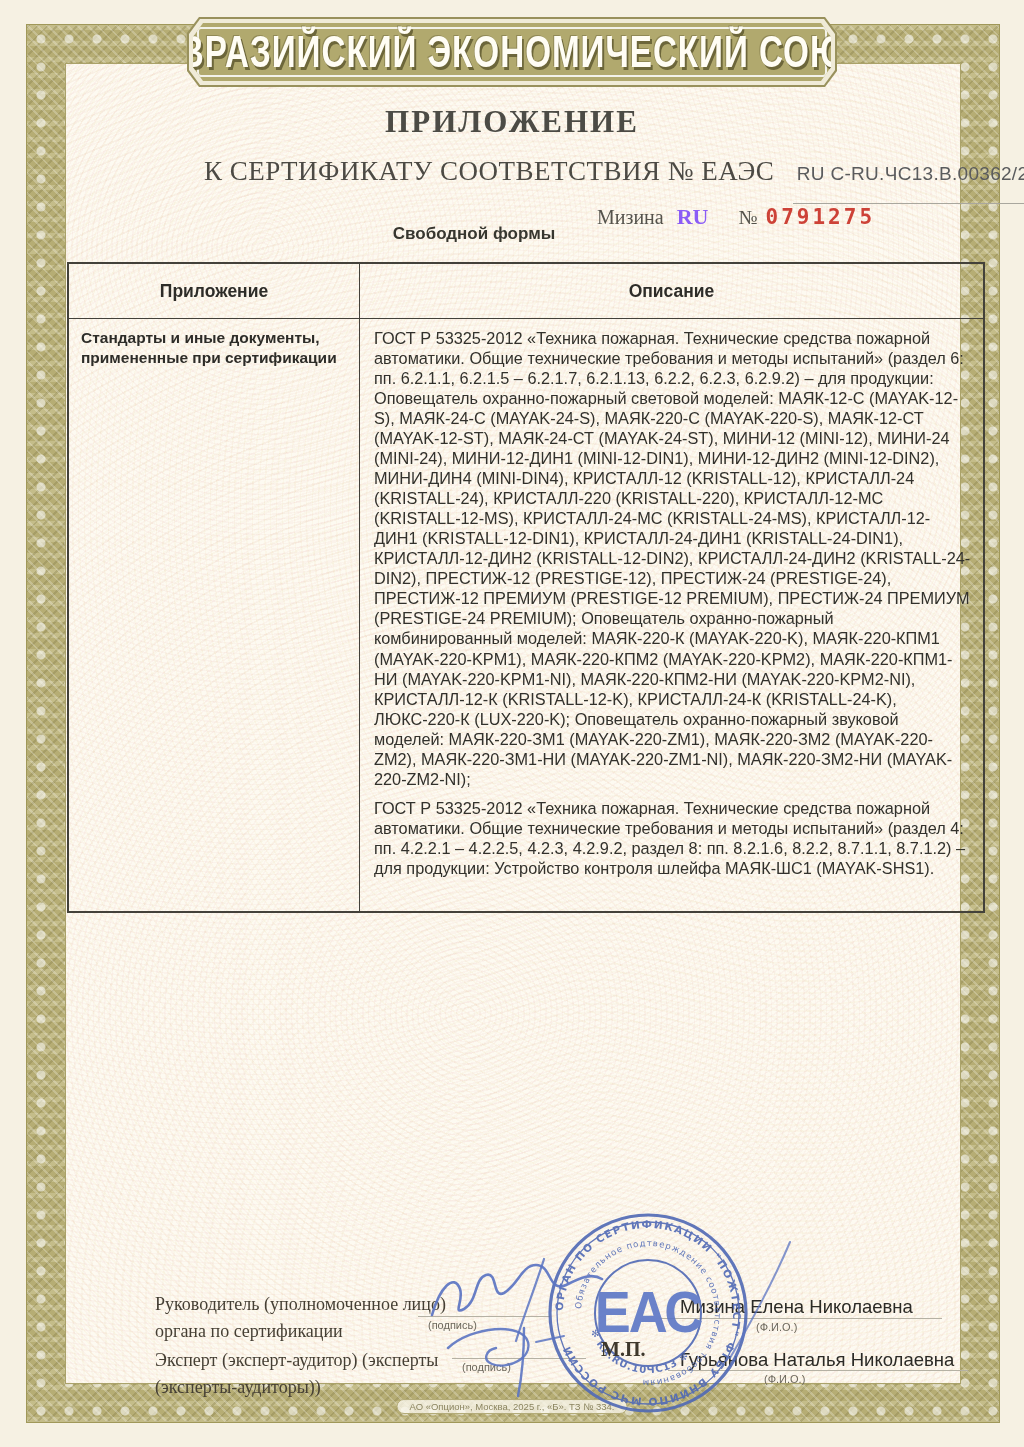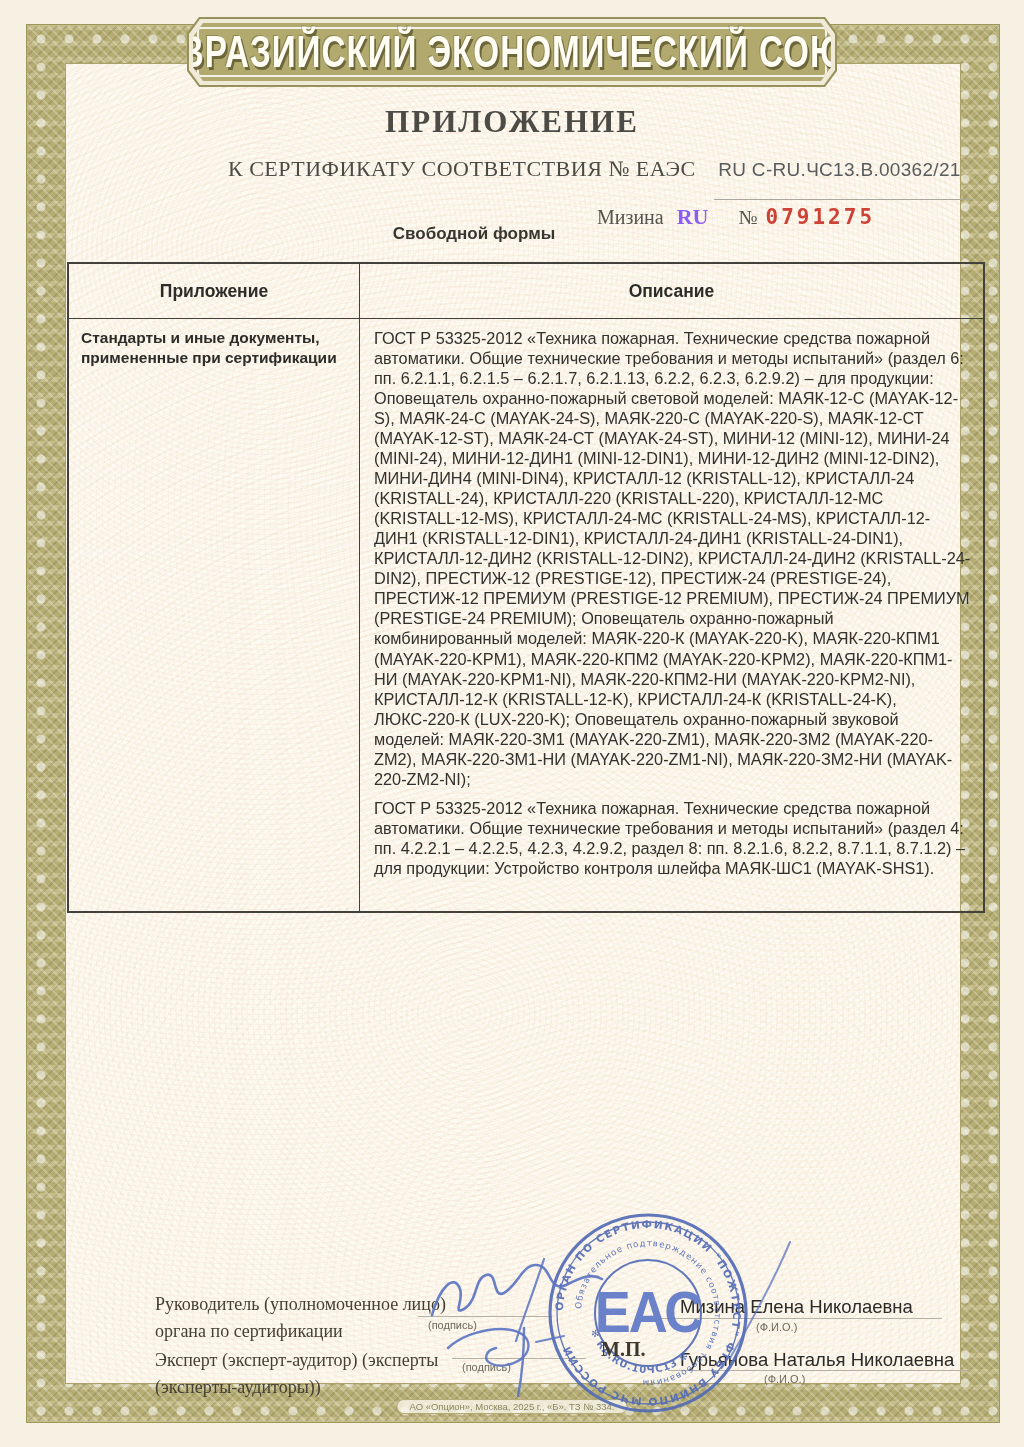--- a/index.html
+++ b/index.html
@@ -57,21 +57,21 @@
     text-shadow:2px 2px 0 rgba(104,98,55,.95), -1px -1px 0 rgba(104,98,55,.45);
   }
   
   .doc-title {
     position:absolute; top:104px; width:1024px; text-align:center;
     font-family:"Liberation Serif", serif; font-weight:bold; font-size:31px;
     letter-spacing:2px; color:#4c4b45;
   }
   .cert-line { position:absolute; top:156px; left:204px; white-space:nowrap; }
   .cert-label {
-    font-family:"Liberation Serif", serif; font-size:22px; letter-spacing:.5px; color:#4c4a44;margin-left:24px;
+    font-family:"Liberation Serif", serif; font-size:27px; letter-spacing:.5px; color:#4c4a44;
   }
   .cert-number {
     display:inline-block; margin-left:14px; font-size:19px; color:#5a5b5d;
     border-bottom:1.5px solid #a9a79e; padding:0 8px 18px 4px; letter-spacing:.3px;
   }
   .series-line { position:absolute; top:189px; left:597px; white-space:nowrap; display:flex; align-items:baseline; }
   .series-label { font-family:"Liberation Serif", serif; font-size:20px; color:#55534c; }
   .series-value { font-family:"Liberation Serif", serif; font-weight:bold; font-size:22px; color:#8b5cf6; margin-left:13px; }
   .num-sign { font-family:"Liberation Serif", serif; font-size:20px; color:#55534c; margin-left:30px; }
   .blank-number { font-family:"DejaVu Sans Mono", monospace; font-weight:bold; font-size:21px; color:#cd4237; letter-spacing:3px; margin-left:8px;margin-top:16px; }

